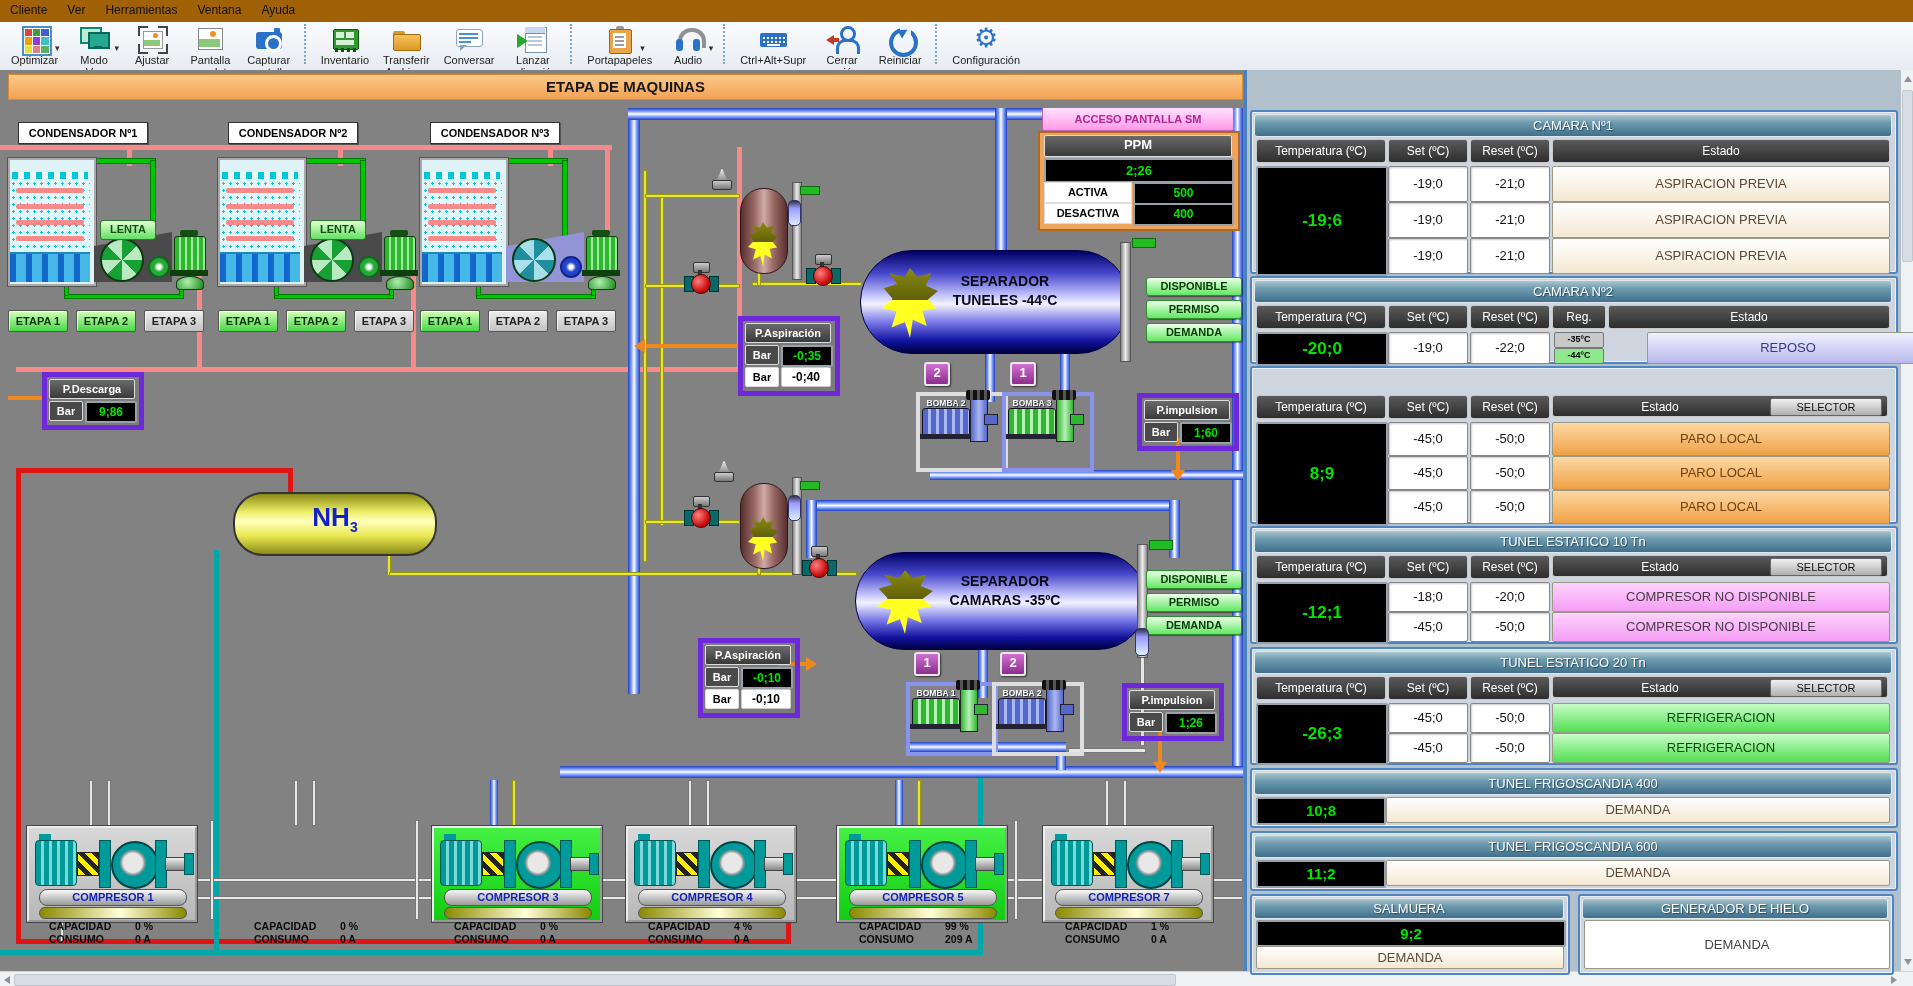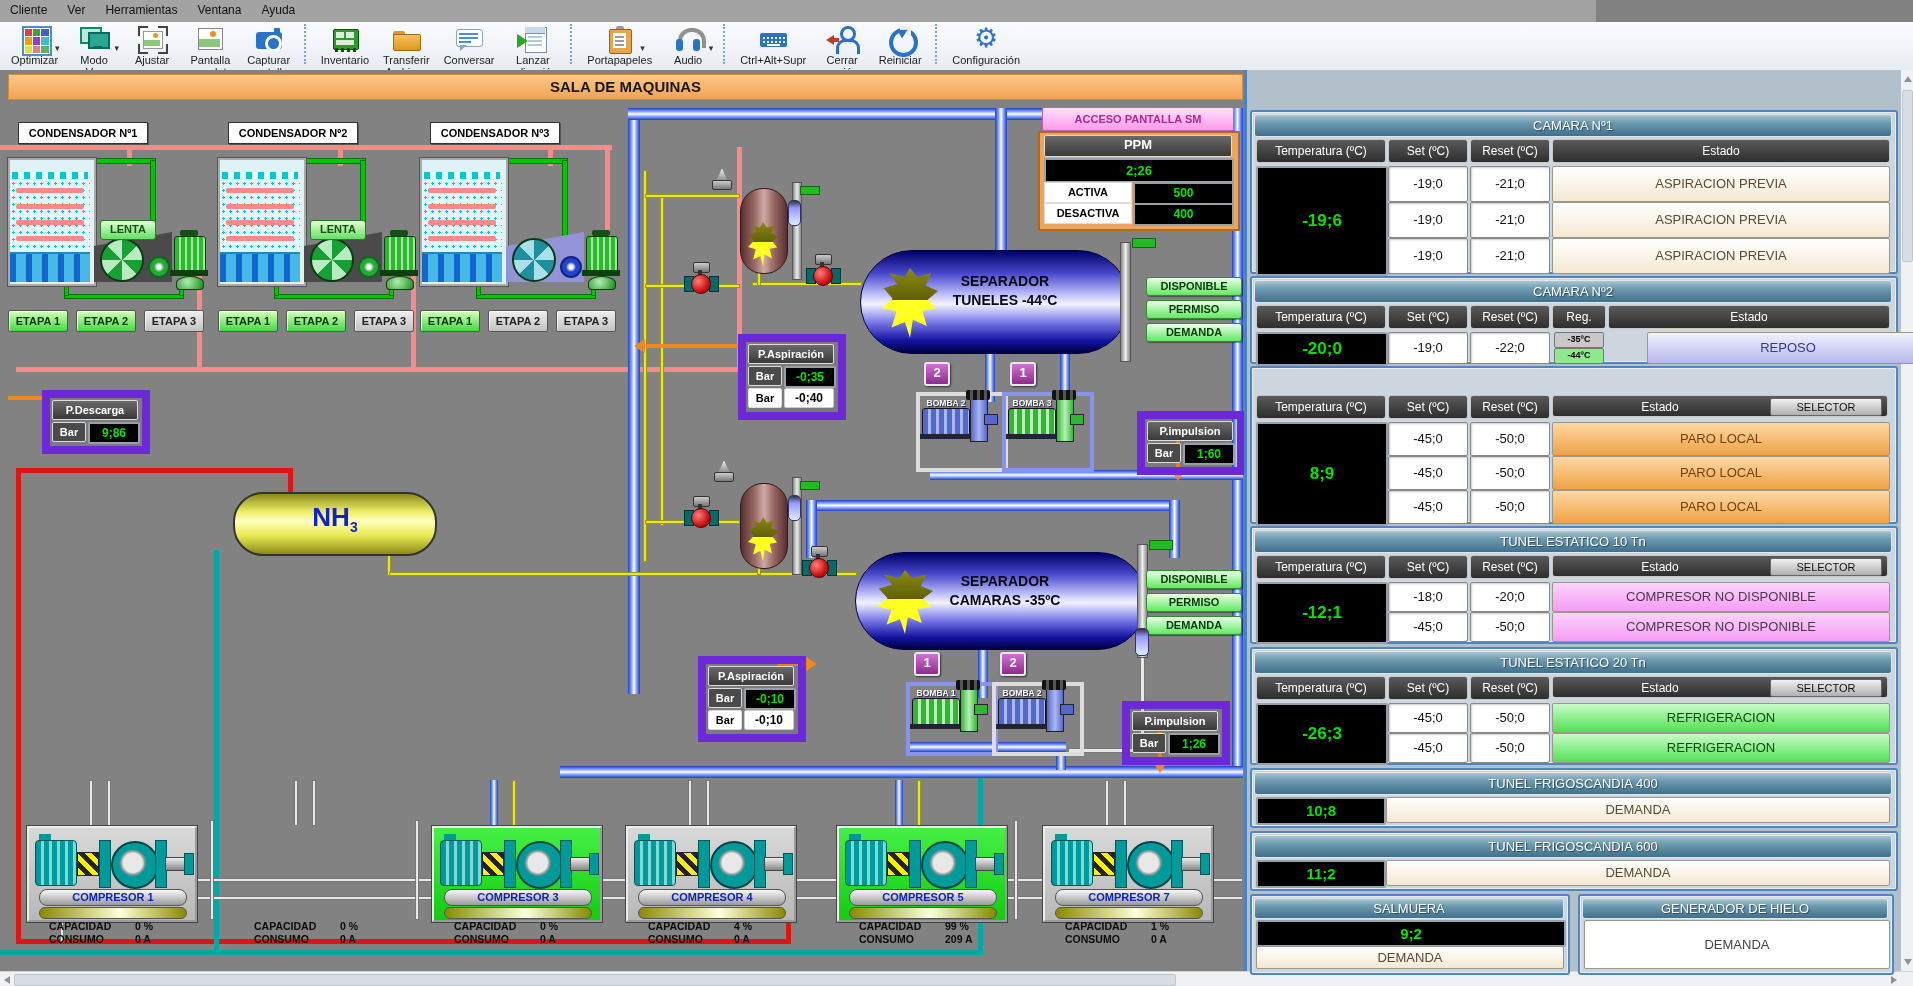--- a/index.html
+++ b/index.html
@@ -1,20 +1,20 @@
 <!DOCTYPE html>
 <html><head>
 <meta charset="utf-8">
 <style>
   html,body{margin:0;padding:0;background:#888;}
   #root{position:relative;width:1913px;height:986px;overflow:hidden;
         font-family:"Liberation Sans",sans-serif;background:#828282;}
   .abs{position:absolute;}
   
-  #menubar{left:0;top:0;width:1596px;height:22px;background:#a3a3a3;border-bottom:1px solid #e0e0e0;}
+  #menubar{left:0;top:0;width:1913px;height:22px;background:#a16207;border-bottom:1px solid #e0e0e0;}
   .menu-item{display:inline-block;padding:3px 10px;font-size:12px;color:#111;cursor:default;}
   #toolbar{left:0;top:22px;width:1913px;height:48px;background:linear-gradient(#fbfcfe,#e7ecf2);
            border-bottom:1px solid #d5dade;display:flex;align-items:flex-start;padding-left:4px;}
   .tb-btn{display:inline-flex;flex-direction:column;align-items:center;padding:2px 7px;min-width:44px;}
   .tb-ico{position:relative;width:32px;height:30px;}
   .tb-lbl{font-size:11px;color:#222;text-align:center;white-space:pre-line;line-height:1.05;margin-top:1px;}
   .tb-sep{width:2px;height:40px;margin:2px 6px;border-left:2px dotted #7fa6c8;}
   .caret{position:absolute;right:-9px;bottom:1px;font-size:9px;color:#333;}
   
   .titlebar{background:linear-gradient(#fcc98a,#f2a254);border:1px solid #d88b35;
@@ -29,21 +29,21 @@
   .lbl-box{background:#fff;border:1px solid #333;box-shadow:1px 1px 0 #555;color:#000;
            font-weight:bold;font-size:11px;text-align:center;}
   .etapa{font-size:11px;font-weight:bold;text-align:center;line-height:20px;color:#062;
          border:1px solid #555;border-radius:2px;box-shadow:inset 1px 1px 0 rgba(255,255,255,.7);}
   .etapa.on{background:linear-gradient(#d6ffba,#46d846);color:#093509;}
   .etapa.off{background:linear-gradient(#eeeeee,#c2c2c2);color:#222;}
   .lenta{background:linear-gradient(#e2ffd2,#64e064);border:1px solid #2d7a2d;border-radius:3px;
          color:#14501 4;font-weight:bold;font-size:11px;text-align:center;line-height:17px;color:#145014;}
   .gbtn{background:linear-gradient(#eaffe8,#62e862);border:1px solid #2f8f2f;border-radius:3px;
         color:#0a3a0a;font-weight:bold;font-size:11px;text-align:center;line-height:16px;box-shadow:1px 1px 1px rgba(0,0,0,.4);}
-  .pbox{border:8px solid #6d28d9;background:rgba(0,0,0,0.05);margin-top:18px;}
+  .pbox{border:5px solid #6d28d9;background:rgba(0,0,0,0.05);}
   .pb-hd{background:linear-gradient(#6a6a6a,#3a3a3a);color:#fff;font-size:11px;font-weight:bold;
          text-align:center;line-height:18px;border:1px solid #ddd;border-radius:2px;}
   .pb-unit{font-size:11px;font-weight:bold;text-align:center;line-height:18px;border:1px solid #ddd;border-radius:2px;}
   .pb-unit.dark{background:#4a4a4a;color:#fff;} .pb-unit.lite{background:#fff;color:#000;}
   .pb-val{font-size:12px;font-weight:bold;text-align:center;line-height:18px;border:1px solid #ccc;border-radius:2px;}
   .pb-val.led{background:#000;color:#00e400;} .pb-val.lite{background:#fff;color:#000;}
   .badge{background:linear-gradient(#d070d0,#8c2c8c);border:2px solid #e8e8e8;border-radius:3px;
          color:#fff;font-weight:bold;font-size:13px;text-align:center;line-height:18px;box-shadow:1px 1px 2px #333;}
   .comp-panel{background:linear-gradient(#d8d8d8,#b8b8b8);border:2px outset #eee;outline:1px solid #444;}
   .comp-panel.run{background:linear-gradient(#44f044,#12cc12);}
@@ -245,21 +245,21 @@
       </div>
       <div class="tb-sep"></div>
       <div class="tb-btn">
         <div class="tb-ico" style="position: relative; width: 32px; height: 30px;">
           <div style="position: absolute; left: 2px; top: -2px; width: 28px; height: 32px; font-size: 27px; line-height: 32px; color: rgb(42, 114, 200); text-align: center;">⚙</div>
         </div>
         <div class="tb-lbl">Configuración</div>
       </div>
     </div>
   <div id="scada" class="abs" style="left:0;top:70px;width:1913px;height:901px;background:#828282;overflow:hidden;">
-      <div class="abs titlebar" style="position: absolute; left: 8px; top: 4px; width: 1233px; height: 24px;">SALA DE MAQUINAS</div>
+      <div class="abs titlebar" style="position: absolute; left: 8px; top: 4px; width: 1233px; height: 24px;">ETAPA DE MAQUINAS</div>
       <div class="abs titlebar" style="position: absolute; left: 1250px; top: 4px; width: 644px; height: 24px;">SERVICIOS</div>
       <div class="abs pk" style="position: absolute; left: 0px; top: 75px; width: 612px; height: 5px;"></div>
       <div class="abs pk" style="position: absolute; left: 127px; top: 80px; width: 5px; height: 16px;"></div>
       <div class="abs pk" style="position: absolute; left: 338px; top: 80px; width: 5px; height: 16px;"></div>
       <div class="abs pk" style="position: absolute; left: 548px; top: 80px; width: 5px; height: 16px;"></div>
       <div class="abs pk" style="position: absolute; left: 605px; top: 75px; width: 5px; height: 122px;"></div>
       <div class="abs pk" style="position: absolute; left: 197px; top: 170px; width: 5px; height: 130px;"></div>
       <div class="abs pk" style="position: absolute; left: 411px; top: 170px; width: 5px; height: 130px;"></div>
       <div class="abs pk" style="position: absolute; left: 16px; top: 297px; width: 726px; height: 5px;"></div>
       <div class="abs pk" style="position: absolute; left: 737px; top: 77px; width: 5px; height: 224px;"></div>

